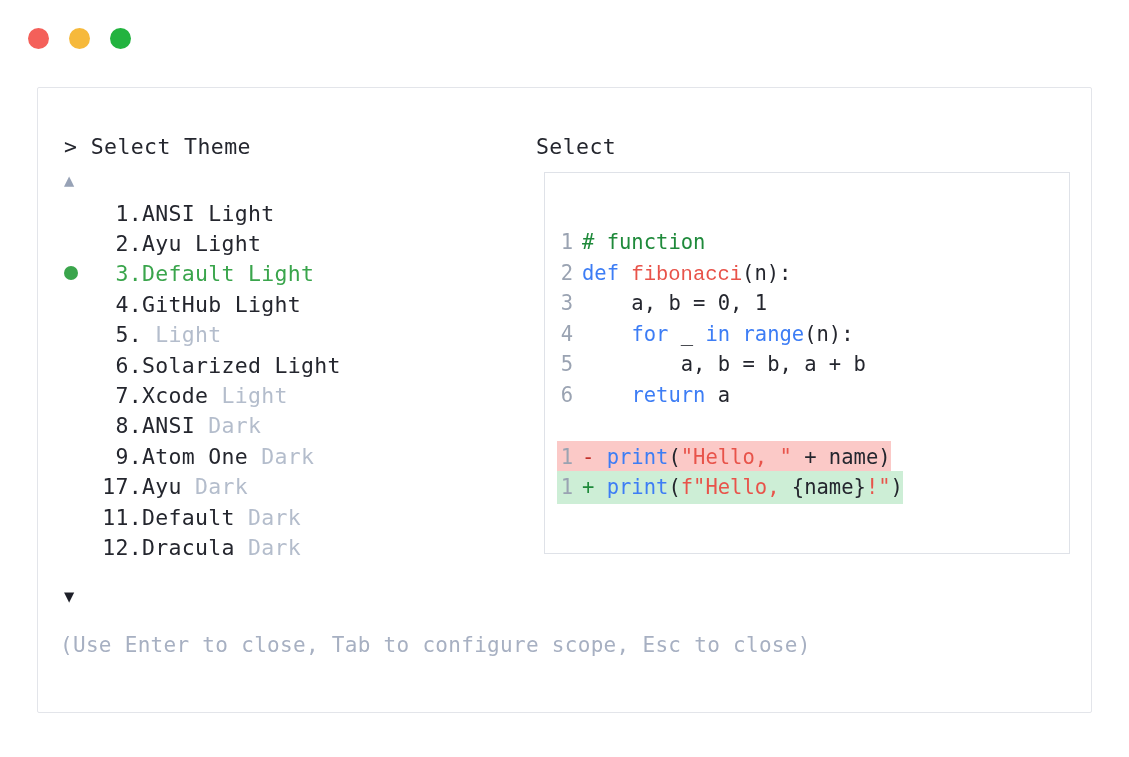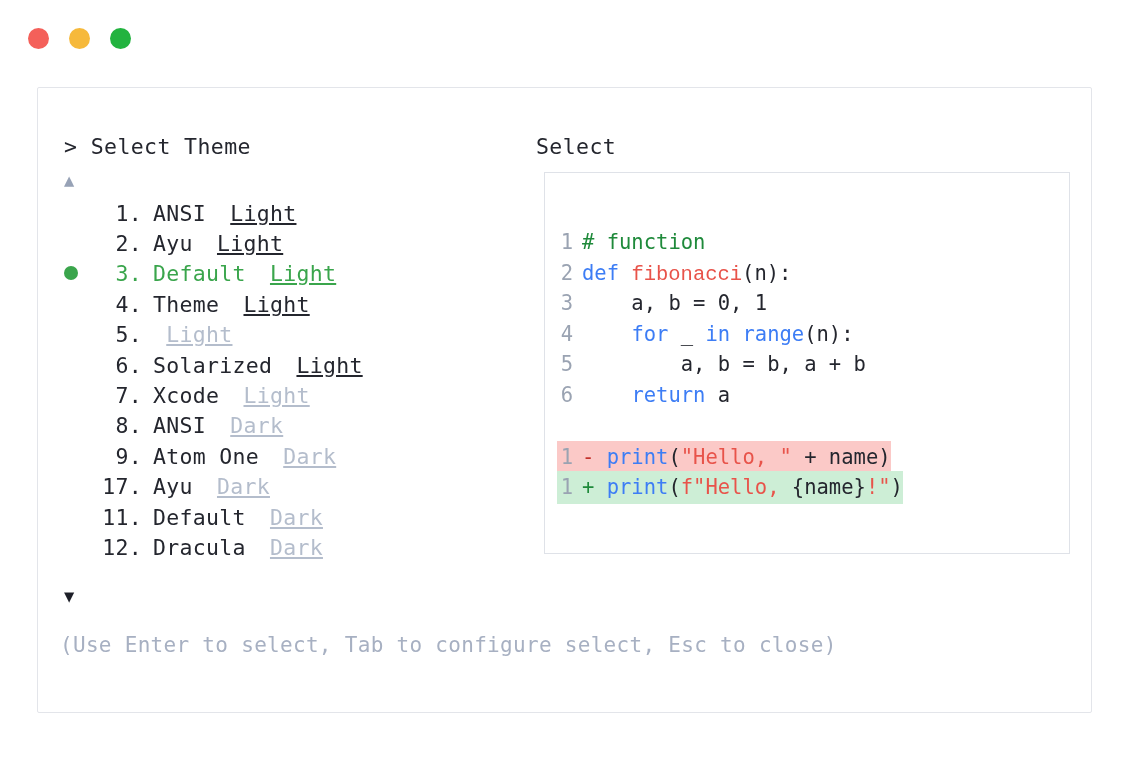--- a/index.html
+++ b/index.html
@@ -122,25 +122,24 @@
 
   .idx {
     display: inline-block;
     width: 42px;
     text-align: right;
     color: #24262e;
     margin-left: 62px;
   }
   .tname {
     color: #24262e;
-    margin-left: 11px;
+    margin-left: 0;
   }
   .tvariant {
     color: #24262e;
-    text-decoration: underline;
   }
   .tvariant.muted {
     color: #b4bdcc;
   }
   .theme-row.selected .idx,
   .theme-row.selected .dot-sep,
   .theme-row.selected .tname,
   .theme-row.selected .tvariant {
     color: #3aa54c;
   }
@@ -233,34 +232,34 @@
     <div class="left-pane">
 
       <div class="prompt-row">&gt; Select Theme</div>
 
       <div class="scroll-arrow scroll-up">▲</div>
 
       <div class="theme-list" id="theme-list">
           <div class="theme-row"><div class="bullet-cell"></div><span class="idx">1.</span><span class="tname">ANSI</span><span class="tname"> </span><span class="tvariant">Light</span></div>
           <div class="theme-row"><div class="bullet-cell"></div><span class="idx">2.</span><span class="tname">Ayu</span><span class="tname"> </span><span class="tvariant">Light</span></div>
           <div class="theme-row selected"><div class="bullet-cell"><div class="bullet-dot"></div></div><span class="idx">3.</span><span class="tname">Default</span><span class="tname"> </span><span class="tvariant">Light</span></div>
-          <div class="theme-row"><div class="bullet-cell"></div><span class="idx">4.</span><span class="tname">Theme</span><span class="tname"> </span><span class="tvariant">Light</span></div>
+          <div class="theme-row"><div class="bullet-cell"></div><span class="idx">4.</span><span class="tname">GitHub</span><span class="tname"> </span><span class="tvariant">Light</span></div>
           <div class="theme-row"><div class="bullet-cell"></div><span class="idx">5.</span><span class="tname"> </span><span class="tvariant muted">Light</span></div>
           <div class="theme-row"><div class="bullet-cell"></div><span class="idx">6.</span><span class="tname">Solarized</span><span class="tname"> </span><span class="tvariant">Light</span></div>
           <div class="theme-row"><div class="bullet-cell"></div><span class="idx">7.</span><span class="tname">Xcode</span><span class="tname"> </span><span class="tvariant muted">Light</span></div>
           <div class="theme-row"><div class="bullet-cell"></div><span class="idx">8.</span><span class="tname">ANSI</span><span class="tname"> </span><span class="tvariant muted">Dark</span></div>
           <div class="theme-row"><div class="bullet-cell"></div><span class="idx">9.</span><span class="tname">Atom One</span><span class="tname"> </span><span class="tvariant muted">Dark</span></div>
           <div class="theme-row"><div class="bullet-cell"></div><span class="idx">17.</span><span class="tname">Ayu</span><span class="tname"> </span><span class="tvariant muted">Dark</span></div>
           <div class="theme-row"><div class="bullet-cell"></div><span class="idx">11.</span><span class="tname">Default</span><span class="tname"> </span><span class="tvariant muted">Dark</span></div>
           <div class="theme-row"><div class="bullet-cell"></div><span class="idx">12.</span><span class="tname">Dracula</span><span class="tname"> </span><span class="tvariant muted">Dark</span></div>
         </div>
 
       <div class="scroll-arrow scroll-down">▼</div>
 
-      <div class="hint">(Use Enter to select, Tab to configure select, Esc to close)</div>
+      <div class="hint">(Use Enter to close, Tab to configure scope, Esc to close)</div>
     </div>
 
     <div class="right-pane">
       <div class="preview-label">Select</div>
 
       <div class="preview-box">
         <div class="code" id="code-block"><div class="code-line"><span class="ln">1</span><span class="tok-comment"># function</span></div><div class="code-line"><span class="ln">2</span><span class="tok-kw">def </span><span class="tok-fn">fibonacci</span><span class="tok-plain">(n):</span></div><div class="code-line"><span class="ln">3</span><span class="tok-plain">    a, b = 0, 1</span></div><div class="code-line"><span class="ln">4</span><span class="tok-plain">    </span><span class="tok-kw">for</span><span class="tok-plain"> _ </span><span class="tok-kw">in</span><span class="tok-plain"> </span><span class="tok-kw">range</span><span class="tok-plain">(n):</span></div><div class="code-line"><span class="ln">5</span><span class="tok-plain">        a, b = b, a + b</span></div><div class="code-line"><span class="ln">6</span><span class="tok-plain">    </span><span class="tok-kw">return</span><span class="tok-plain"> a</span></div><div class="blank-line"></div><div class="code-line"><span class="diff-seg diff-del"><span class="ln">1</span><span class="tok-minus">- </span><span class="tok-kw">print</span><span class="tok-plain">(</span><span class="tok-str">"Hello, "</span><span class="tok-plain"> + name)</span></span></div><div class="code-line"><span class="diff-seg diff-add"><span class="ln">1</span><span class="tok-plus">+ </span><span class="tok-kw">print</span><span class="tok-plain">(</span><span class="tok-str">f"Hello, </span><span class="tok-plain">{name}</span><span class="tok-str">!"</span><span class="tok-plain">)</span></span></div></div>
       </div>
     </div>
 

